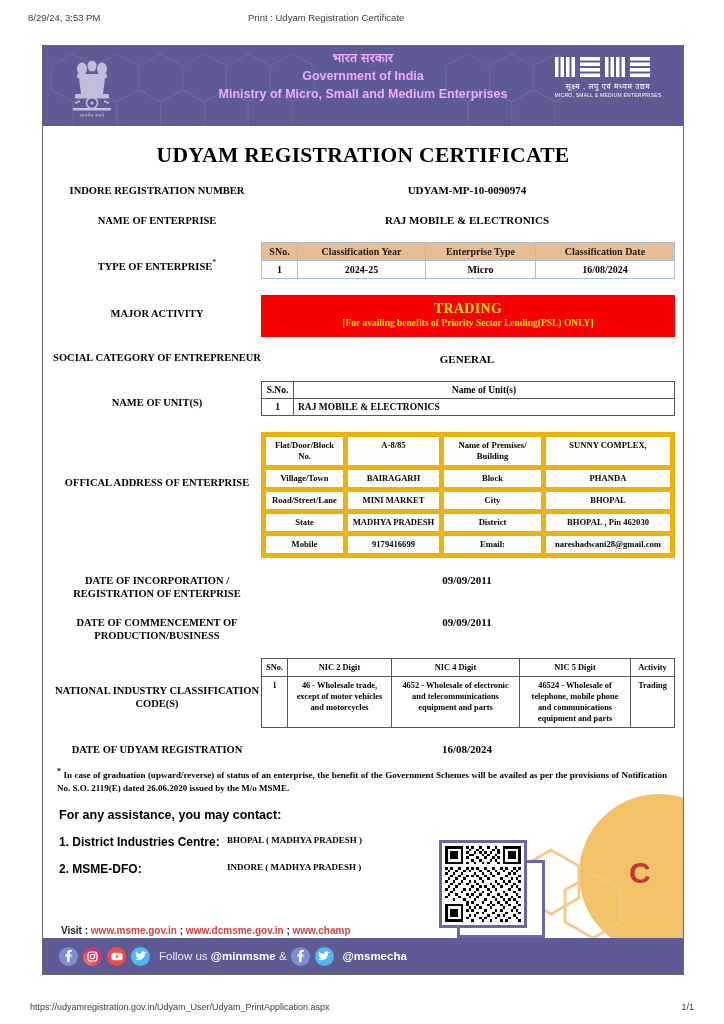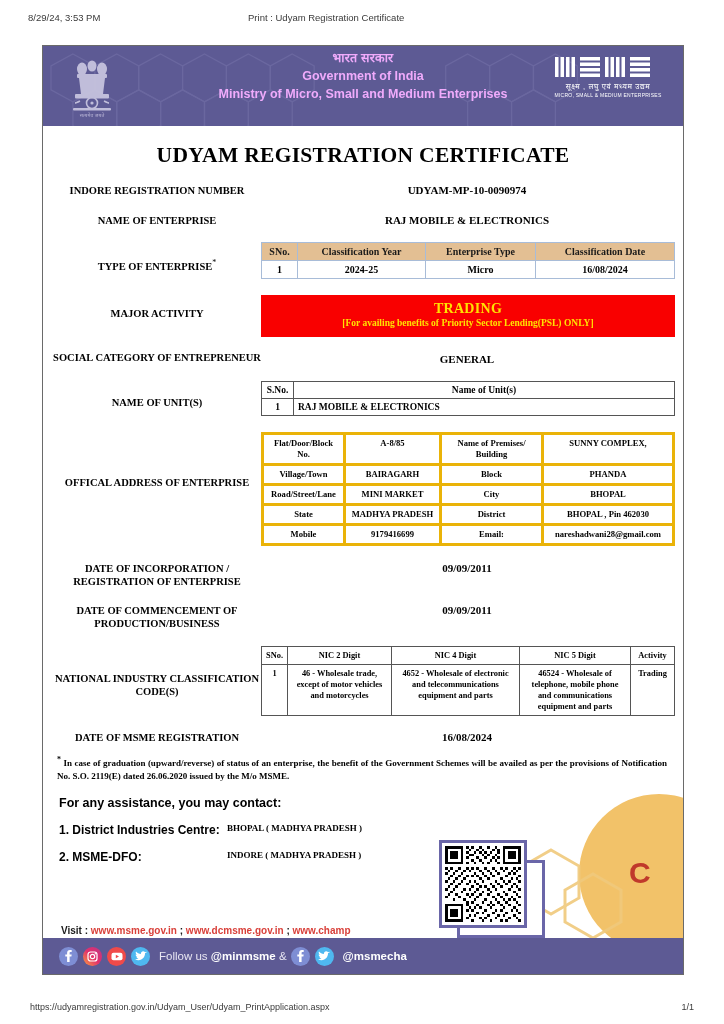--- a/index.html
+++ b/index.html
@@ -149,21 +149,21 @@
   .tbl-unit { width: 414px; }
   .tbl-unit th, .tbl-unit td {
     border: 1px solid #555; font-size: 9.5px; font-weight: bold; padding: 3px 4px;
   }
   .tbl-unit .u-sno { width: 32px; text-align: center; }
   .tbl-unit th.u-name { text-align: center; }
   .tbl-unit td.u-name { text-align: left; }
 
   .tbl-addr { width: 414px; }
   .tbl-addr td {
-    border: 3px solid #eab308; font-size: 8.6px; font-weight: bold;
+    border: 5px solid #eab308; font-size: 8.6px; font-weight: bold;
     padding: 3px 4px; line-height: 11px; vertical-align: top;
   }
   .tbl-addr .a-k1 { width: 82px; }
   .tbl-addr .a-v1 { width: 96px; }
   .tbl-addr .a-k2 { width: 102px; }
 
   .tbl-nic { width: 414px; }
   .tbl-nic th, .tbl-nic td {
     border: 1px solid #555; font-size: 8.4px; font-weight: bold;
     padding: 3px 4px; line-height: 11px; vertical-align: top;
@@ -498,21 +498,21 @@
                 <td class="n-d4">4652 - Wholesale of electronic and telecommunications equipment and parts</td>
                 <td>46524 - Wholesale of telephone, mobile phone and communications equipment and parts</td>
                 <td class="n-act">Trading</td>
               </tr>
             </tbody>
           </table>
         </div>
       </div>
 
       <div class="row r-dour">
-        <div class="lbl">DATE OF MSME REGISTRATION</div>
+        <div class="lbl">DATE OF UDYAM REGISTRATION</div>
         <div class="val">16/08/2024</div>
       </div>
 
       <div class="footnote"><span class="fn-star">*</span> <span>In case of graduation (upward/reverse) of status of an enterprise, the benefit of the Government Schemes will be availed as per the provisions of Notification No. S.O. 2119(E) dated   26.06.2020 issued by the M/o MSME.</span></div>
 
 
       <div class="assist">For any assistance, you may contact:</div>
 
       <div class="contact-row">
         <div class="contact-num">1. District Industries Centre:</div>

